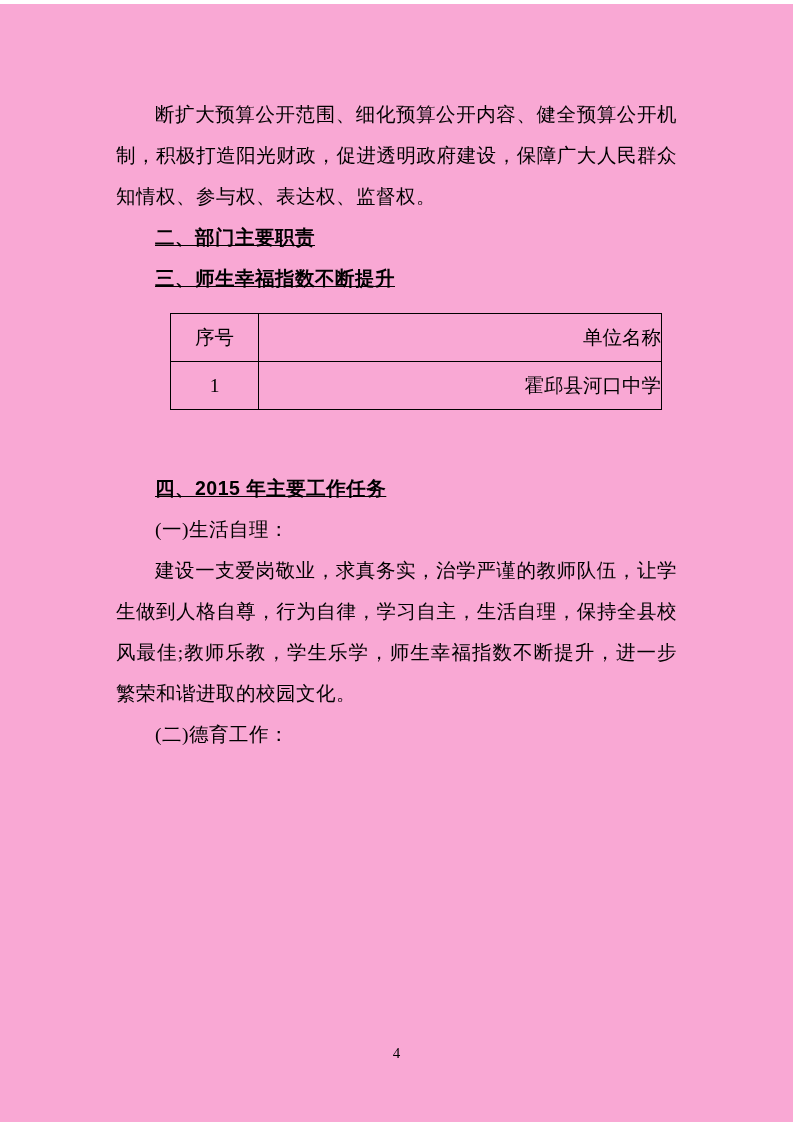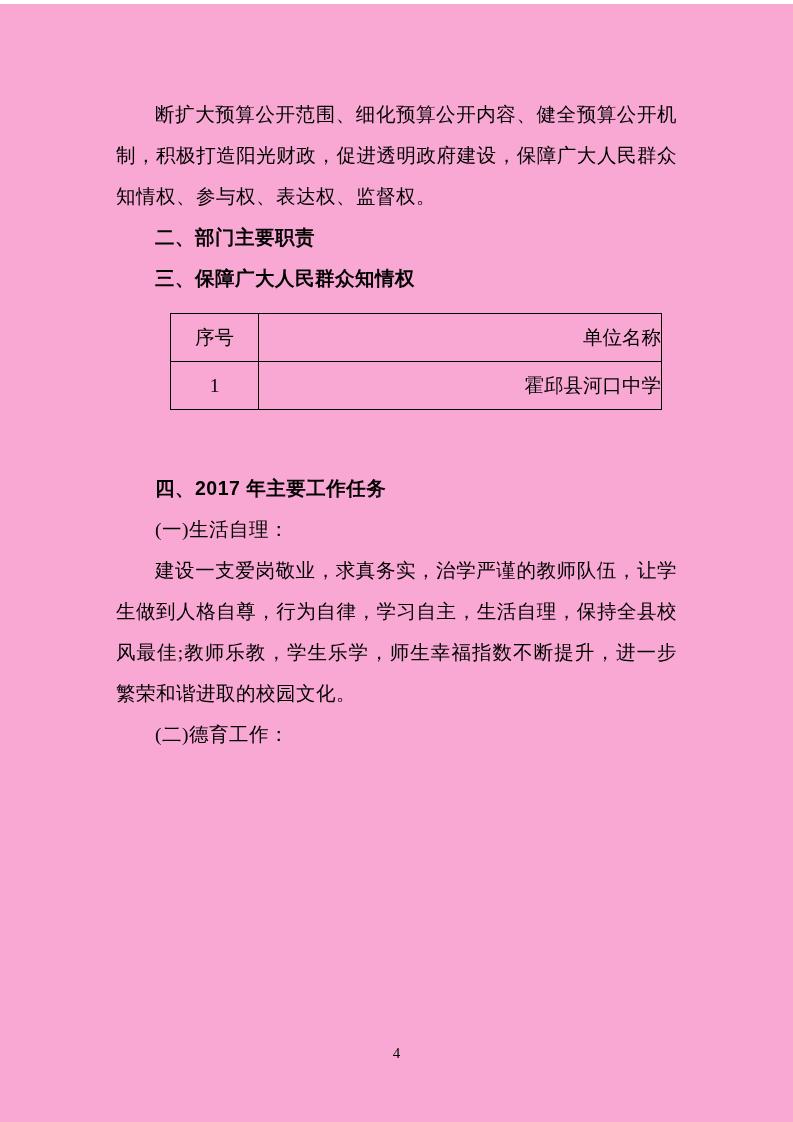--- a/index.html
+++ b/index.html
@@ -29,20 +29,21 @@
       text-align: justify;
       letter-spacing: 0.5px;
     }
     .heading {
       margin: 0;
       text-indent: 2em;
       font-weight: bold;
       font-family: "Liberation Sans", "DejaVu Sans", sans-serif;
       font-size: 19.5px;
       letter-spacing: 0.5px;
+      text-decoration: underline;
     }
     table.unit-table {
       border-collapse: collapse;
       margin: 14px 0 0 54px;
       width: 492px;
       table-layout: fixed;
     }
     table.unit-table td {
       border: 1.5px solid #000000;
       height: 48px;
@@ -76,37 +77,37 @@
 <body>
 
 <div class="page">
   <div class="body-text">
 
     <p class="para">断扩大预算公开范围、细化预算公开内容、健全预算公开机制，积极打造阳光财政，促进透明政府建设，保障广大人民群众知情权、参与权、表达权、监督权。</p>
 
     <p class="heading">二、部门主要职责</p>
 
 
-    <p class="heading">三、保障广大人民群众知情权</p>
+    <p class="heading">三、师生幸福指数不断提升</p>
 
 
     <table class="unit-table">
       <tbody>
         <tr>
           <td class="col-seq">序号</td>
           <td class="col-name">单位名称</td>
         </tr>
         <tr>
           <td class="col-seq">1</td>
           <td class="col-name">霍邱县河口中学</td>
         </tr>
       </tbody>
     </table>
 
-    <p class="heading section-gap">四、2017 年主要工作任务</p>
+    <p class="heading section-gap">四、2015 年主要工作任务</p>
 
     <p class="para">(一)生活自理：</p>
 
     <p class="para">建设一支爱岗敬业，求真务实，治学严谨的教师队伍，让学生做到人格自尊，行为自律，学习自主，生活自理，保持全县校风最佳;教师乐教，学生乐学，师生幸福指数不断提升，进一步繁荣和谐进取的校园文化。</p>
 
     <p class="para">(二)德育工作：</p>
 
   </div>
 
   <div class="page-number">4</div>

